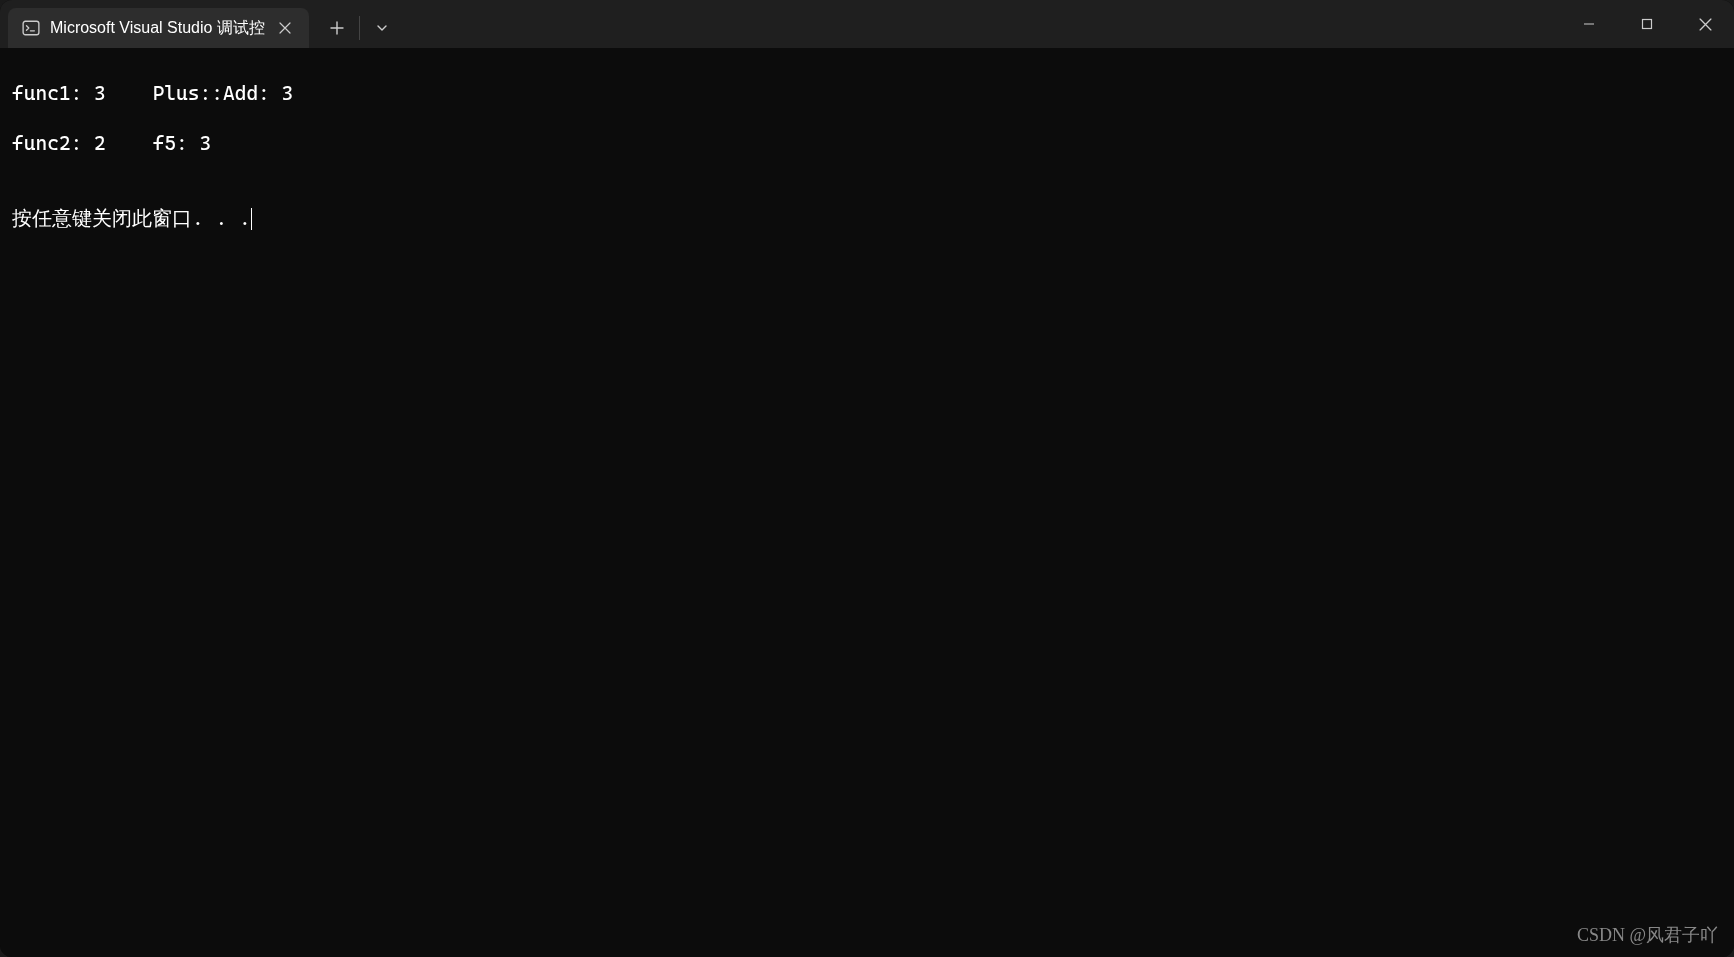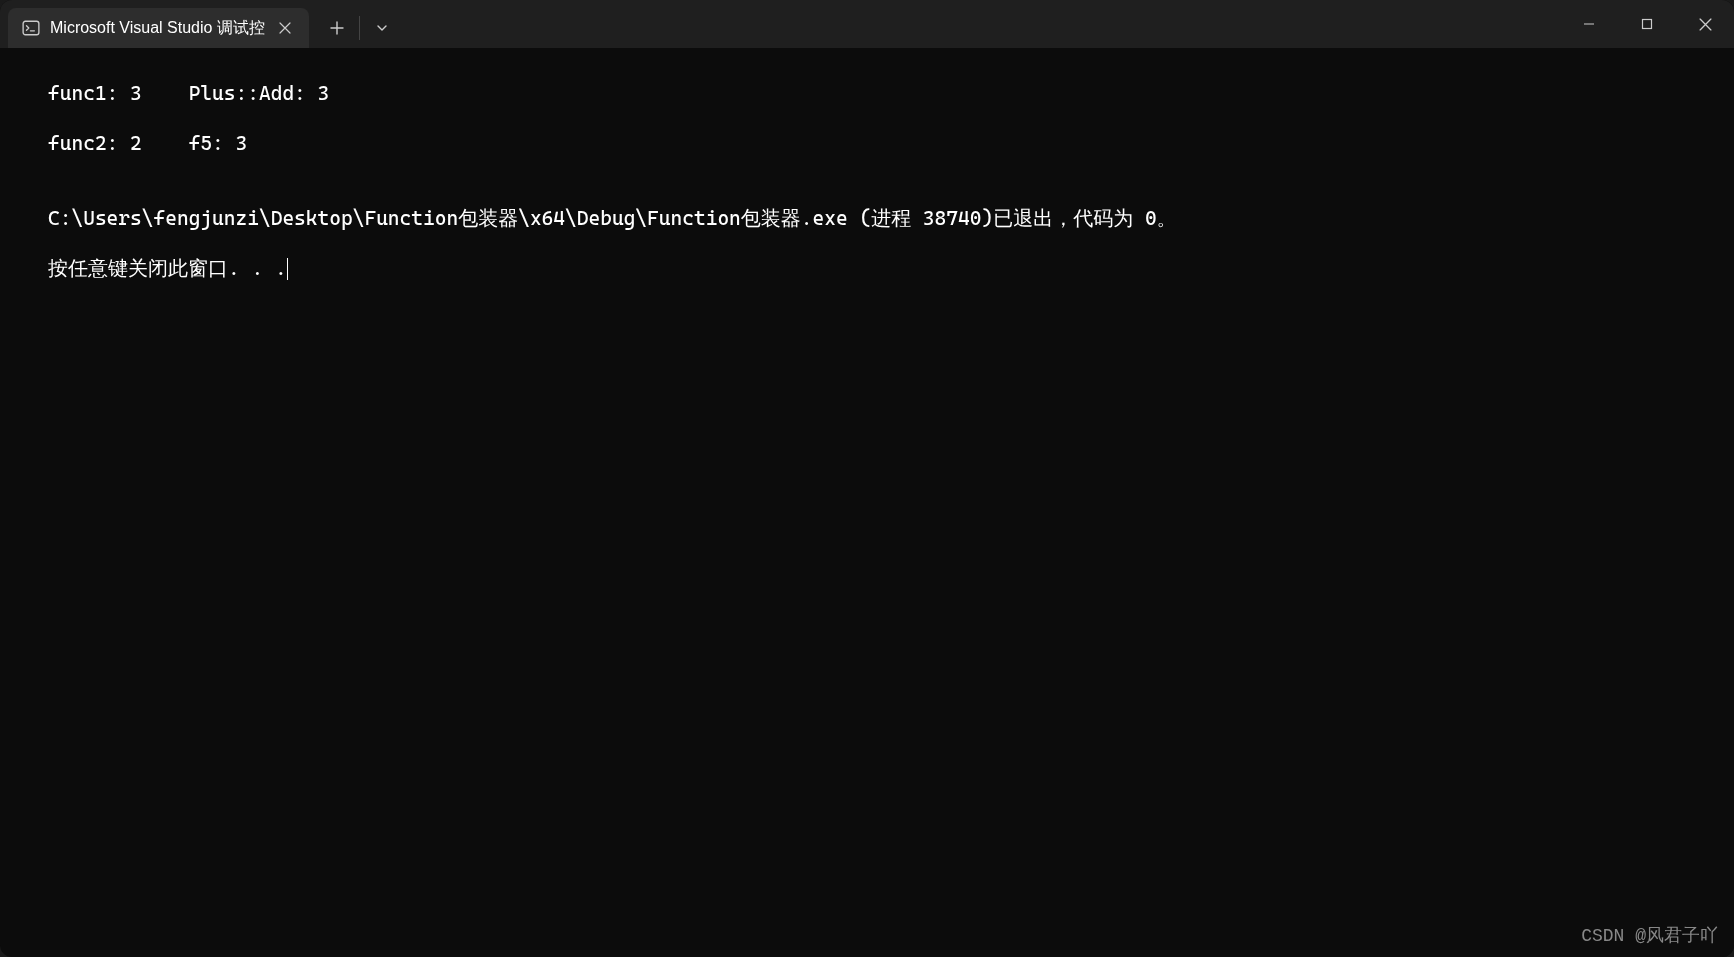--- a/index.html
+++ b/index.html
@@ -124,21 +124,20 @@
       flex: 1;
       background: #0c0c0c;
       padding: 8px 12px;
       color: #ffffff;
       font-family: "Cascadia Mono", "Consolas", "Courier New", monospace;
       font-size: 20px;
       line-height: 1.25;
       white-space: pre;
       overflow: hidden;
       position: relative;
-      margin-left: 36px;
     }
     
     .terminal-line {
       display: block;
     }
     
     .cursor {
       display: inline-block;
       width: 1px;
       height: 22px;
@@ -146,21 +145,21 @@
       vertical-align: text-bottom;
       margin-left: 0;
     }
     
     .watermark {
       position: absolute;
       bottom: 10px;
       right: 16px;
       color: #888888;
       font-size: 18px;
-      font-family: Liberation Mono, monospace;
+      font-family: Liberation Serif, serif;
       pointer-events: none;
     }
 
     svg { display: block; }
   </style>
 </head>
 <body>
 
 <div class="window">
   <div class="titlebar">
@@ -210,18 +209,17 @@
           <path d="M1 1 L11 11 M11 1 L1 11" stroke="#cccccc" stroke-width="1.2" stroke-linecap="round"></path>
         </svg>
       </div>
     </div>
   </div>
 
   <div class="terminal-content">
 <span class="terminal-line">func1: 3    Plus::Add: 3</span>
 <span class="terminal-line">func2: 2    f5: 3</span>
 <span class="terminal-line"></span>
-<span class="terminal-line">C:\Users\fengjunzi\Desktop\Function包装器\x64\Debug\Function包装器.exe (进程 38740)已退出，代码为 0。</span>
 <span style="display:inline"><span>按任意键关闭此窗口. . .</span><span class="cursor"></span></span>
   </div>
 </div>
 
 <div class="watermark">CSDN @风君子吖</div>
 
 </body></html>

